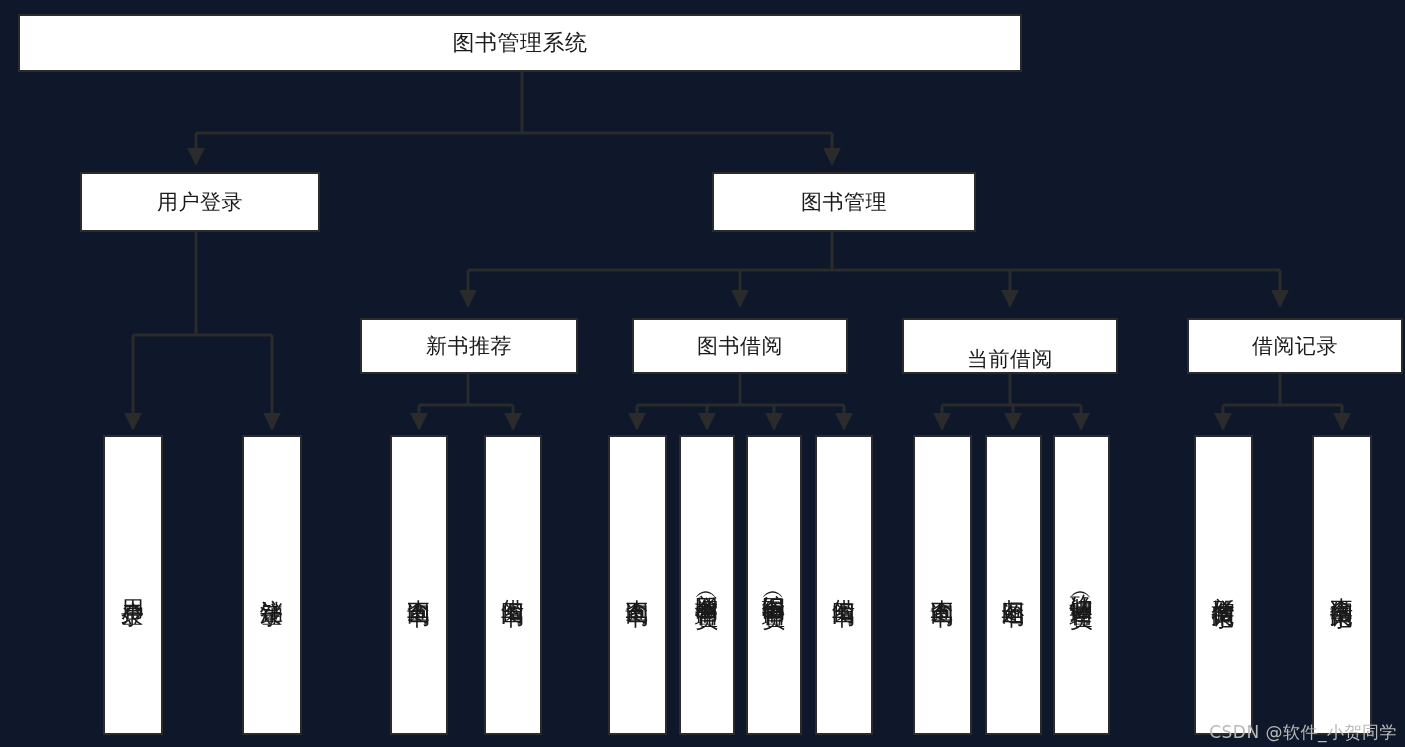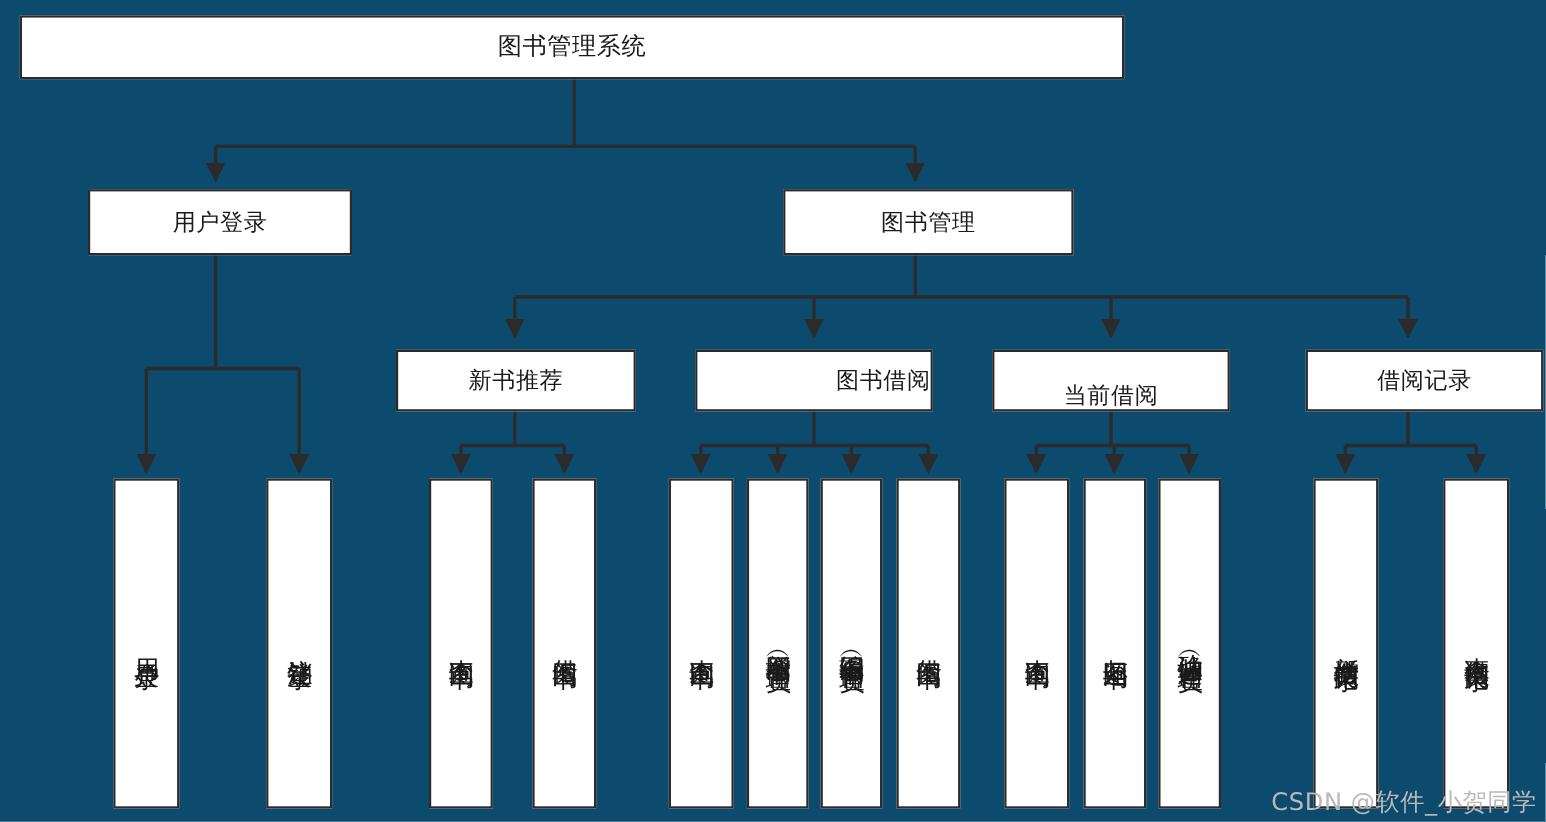--- a/index.html
+++ b/index.html
@@ -10,21 +10,21 @@
   body {
     width: 1405px;
     height: 747px;
     font-family: "DejaVu Sans", "Liberation Sans", sans-serif;
     overflow: hidden;
   }
   #diagram-root {
     position: relative;
     width: 1405px;
     height: 747px;
-    background: #0c4a6e;
+    background: #0f172a;
   }
   svg#connectors {
     position: absolute;
     left: 0;
     top: 0;
     width: 1405px;
     height: 747px;
   }
   .node {
     position: absolute;
@@ -58,21 +58,21 @@
     text-orientation: upright;
     font-size: 23px;
     line-height: 1.05;
     letter-spacing: 2px;
     white-space: nowrap;
   }
   .watermark {
     position: absolute;
     right: 8px;
     bottom: 3px;
-    font-size: 22px;
+    font-size: 17px;
     color: #b9b9b9;
     letter-spacing: 0.5px;
     user-select: none;
     pointer-events: none;
     white-space: nowrap;
   }
 </style>
 </head>
 <body>
 
@@ -135,21 +135,21 @@
   <div class="node horizontal" style="left:80px; top:172px; width:240px; height:60px;">
     <span class="node-label">用户登录</span>
   </div>
   <div class="node horizontal" style="left:712px; top:172px; width:264px; height:60px;">
     <span class="node-label">图书管理</span>
   </div>
 
   <div class="node horizontal" style="left:360px; top:318px; width:218px; height:56px;">
     <span class="node-label">新书推荐</span>
   </div>
-  <div class="node horizontal" style="left:632px; top:318px; width:216px; height:56px;justify-content:flex-end;">
+  <div class="node horizontal" style="left:632px; top:318px; width:216px; height:56px;">
     <span class="node-label">图书借阅</span>
   </div>
   <div class="node horizontal" style="left:902px; top:318px; width:216px; height:56px;align-items:flex-end;">
     <span class="node-label">当前借阅</span>
   </div>
   <div class="node horizontal" style="left:1172px; top:318px; width:216px; height:56px;margin-left:15px;">
     <span class="node-label">借阅记录</span>
   </div>
 
   <div class="node vertical" style="left:103px; top:435px; width:60px; height:300px;">

